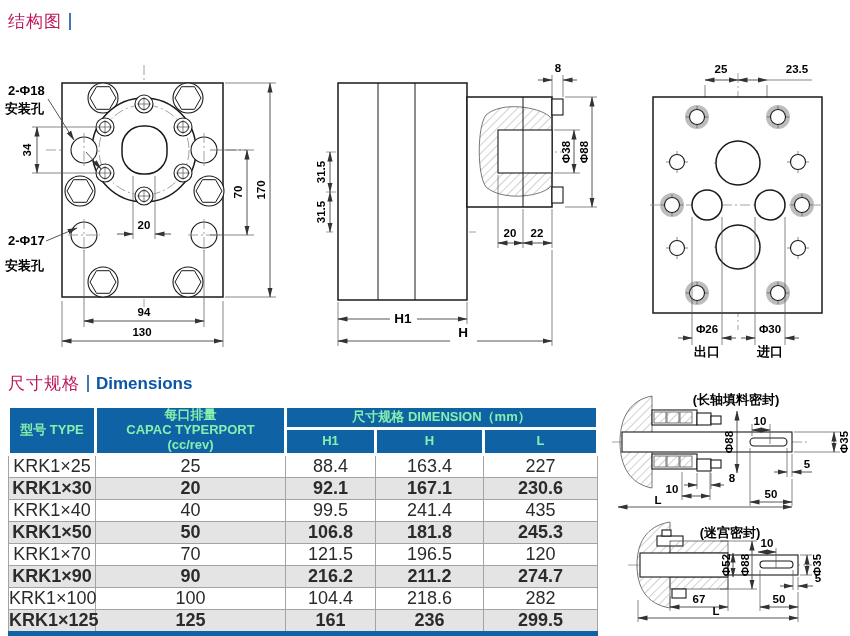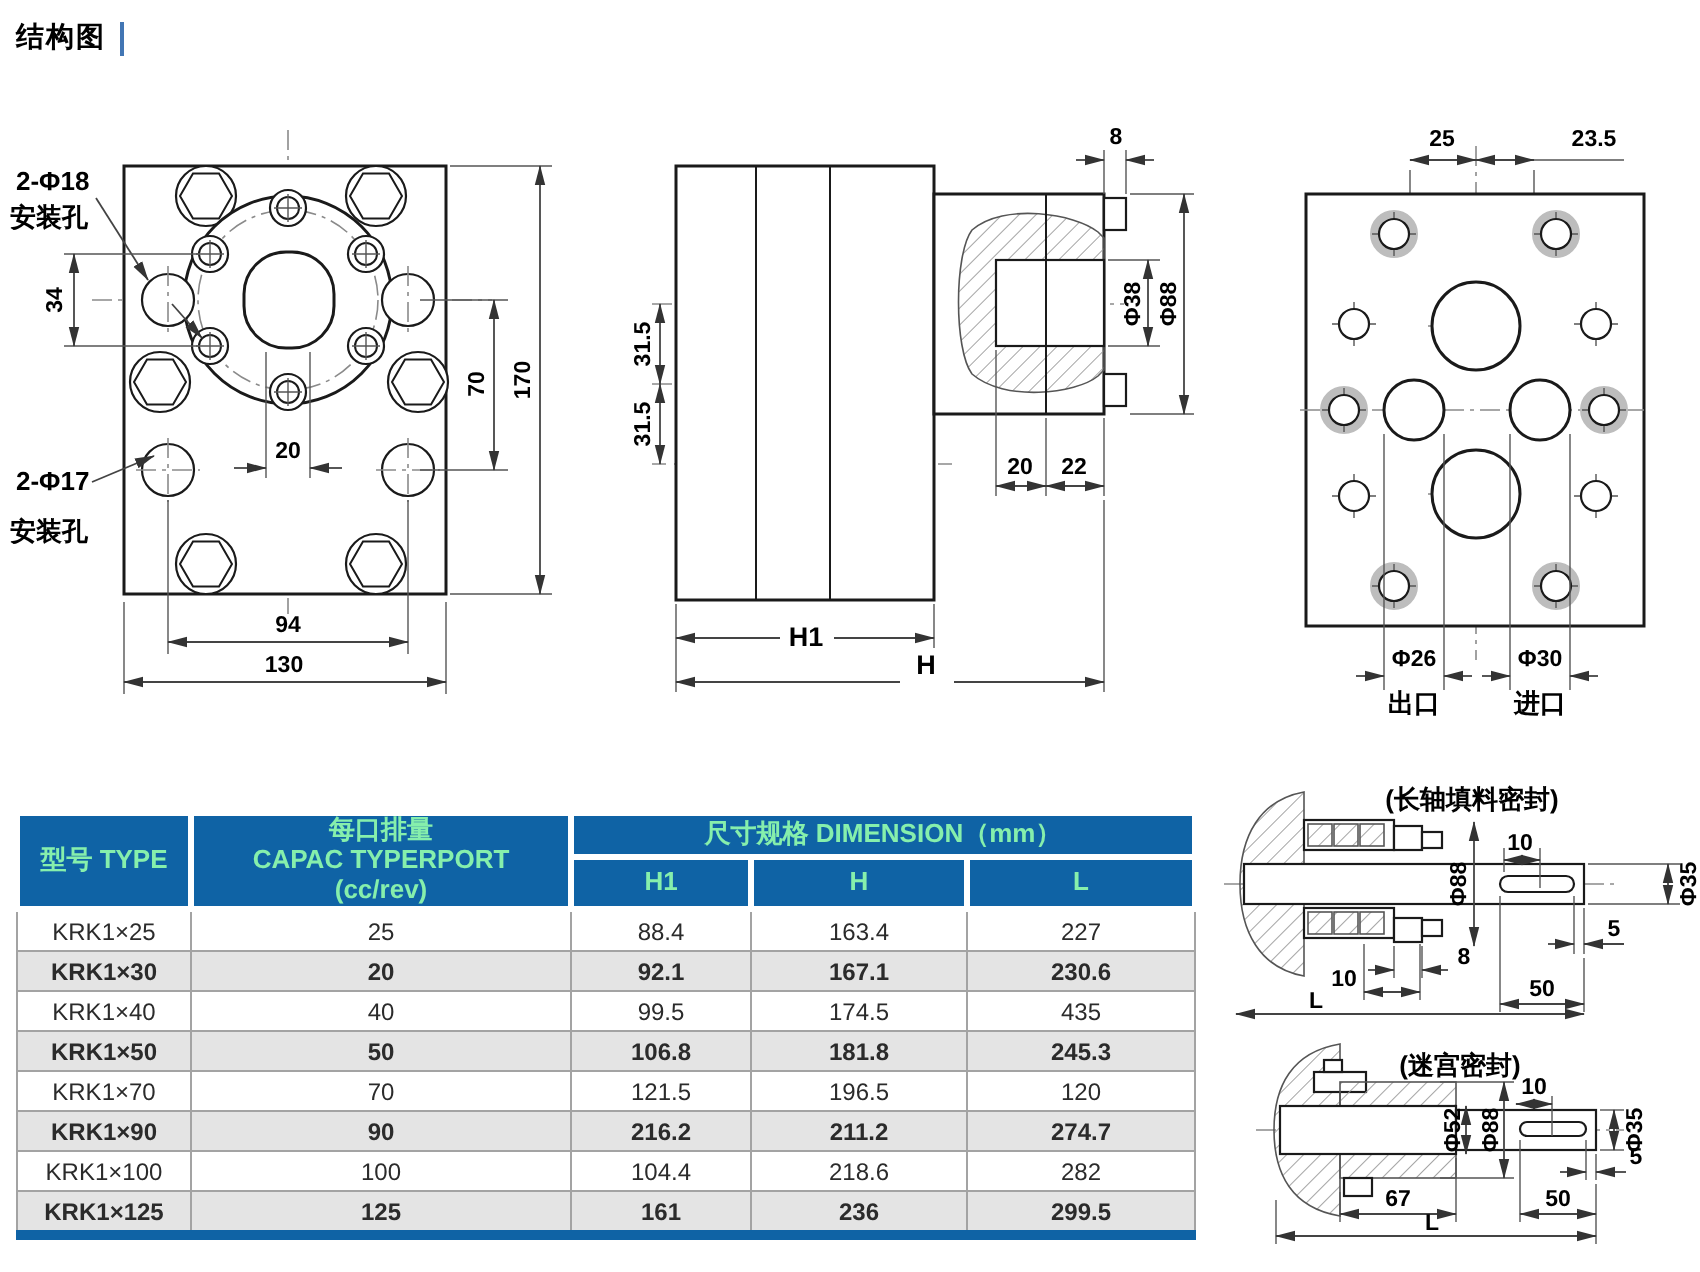--- a/index.html
+++ b/index.html
@@ -1,19 +1,19 @@
 <!DOCTYPE html>
 <html><head>
 <meta charset="utf-8">
 <style>
   html,body{margin:0;padding:0;background:#fff;}
   #page{position:relative;width:850px;height:636px;background:#fff;overflow:hidden;
         font-family:"Liberation Sans","DejaVu Sans",sans-serif;}
   .sec-title{position:absolute;display:flex;align-items:center;white-space:nowrap;}
-  .sec-title .zh{font-size:14px;font-weight:bold;color:#000000;letter-spacing:1px;}
+  .sec-title .zh{font-size:17px;font-weight:normal;color:#be185d;letter-spacing:1px;}
   .sec-title .divider{width:2px;height:17px;background:#4276b4;margin:0 7px;}
   .sec-title .en{font-size:17px;font-weight:600;color:#0a55a5;}
   #t1{left:8px;top:10px;}
   #t2{left:8px;top:372px;}
   svg{position:absolute;overflow:visible;}
   
   .ol{fill:#fff;stroke:#1a1a1a;stroke-width:1.5;}
   .ol2{fill:#fff;stroke:#1a1a1a;stroke-width:1.1;}
   .thin{fill:none;stroke:#1a1a1a;stroke-width:1;}
   .cl{fill:none;stroke:#8a8a8a;stroke-width:0.8;stroke-dasharray:10 3 2 3;}
@@ -27,21 +27,21 @@
   .dtb{font:bold 13.5px "Liberation Sans","DejaVu Sans",sans-serif;fill:#000;text-anchor:middle;}
   .dtl{font:bold 13px "Liberation Sans","DejaVu Sans",sans-serif;fill:#000;}
   .dtc{font:bold 13px "Liberation Sans","DejaVu Sans",sans-serif;fill:#000;text-anchor:middle;}
   
   #dim-table{position:absolute;left:7px;top:405px;width:589px;border-collapse:collapse;
              table-layout:fixed;border-bottom:5px solid #0f63a5;}
   #dim-table thead th{background:#0f63a5;color:#86efac;border:3px solid #fff;
              font-weight:bold;font-size:13px;padding:0;line-height:1.15;}
   #dim-table thead tr.hr1 th{height:19px;}
   #dim-table thead tr.hr2 th{height:23px;}
-  #dim-table tbody td{border:1px solid #a3a3a3;text-align:center;font-size:12px;
+  #dim-table tbody td{border:1px solid #a3a3a3;text-align:center;font-size:18px;
              height:19px;padding:0;color:#2b2b2b;background:#fff;}
   #dim-table tbody tr.alt td{background:#e4e4e4;font-weight:bold;}
 </style>
 </head>
 <body>
 
 <div id="page">
 
   <svg width="0" height="0" style="position:absolute" aria-hidden="true">
     <defs>
@@ -270,20 +270,25 @@
       <line class="dimE" x1="199" y1="283" x2="185" y2="283"></line>
     </g>
     <text class="dt" x="121" y="18">25</text>
     <text class="dt" x="197" y="18">23.5</text>
     <text class="dt" x="107" y="278">Φ26</text>
     <text class="dt" x="170" y="278">Φ30</text>
     <text class="dtc" x="107" y="301">出口</text>
     <text class="dtc" x="170" y="301">进口</text>
   </svg>
 
+  <div class="sec-title" id="t2">
+    <span class="zh">尺寸规格</span>
+    <span class="divider"></span>
+    <span class="en">Dimensions</span>
+  </div>
 
   <table id="dim-table">
     <colgroup>
         <col style="width:87px">
         <col style="width:190px">
         <col style="width:90px">
         <col style="width:108px">
         <col style="width:114px">
       </colgroup>
     <thead>
@@ -314,21 +319,21 @@
         <td>KRK1×30</td>
           <td>20</td>
           <td>92.1</td>
           <td>167.1</td>
           <td>230.6</td>
       </tr>
       <tr>
         <td>KRK1×40</td>
           <td>40</td>
           <td>99.5</td>
-          <td>174.5</td>
+          <td>241.4</td>
           <td>435</td>
       </tr>
       <tr class="alt">
         <td>KRK1×50</td>
           <td>50</td>
           <td>106.8</td>
           <td>181.8</td>
           <td>245.3</td>
       </tr>
       <tr>

